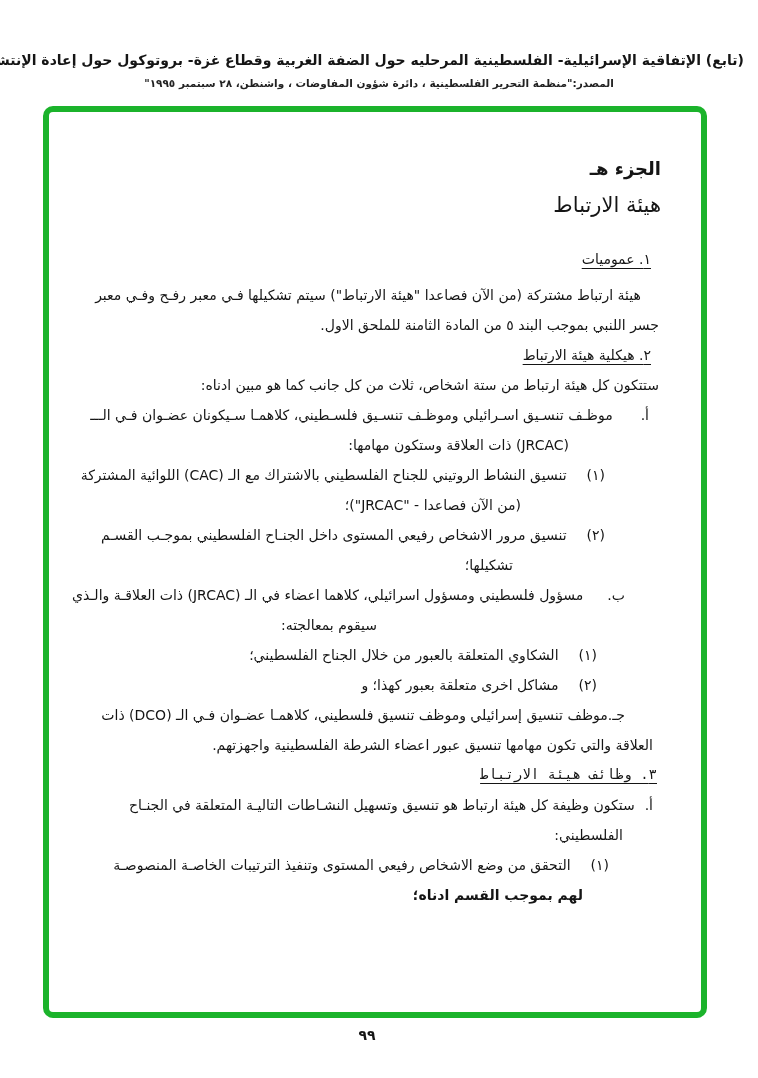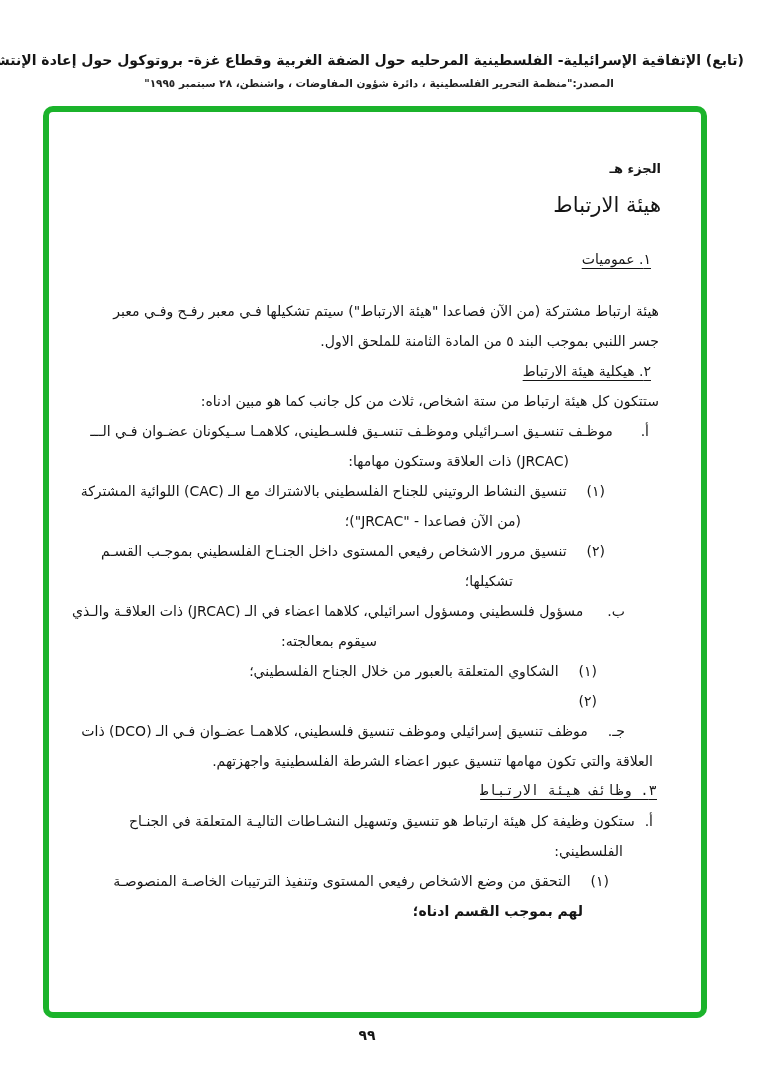--- a/index.html
+++ b/index.html
@@ -14,21 +14,21 @@
   .src{
     direction:rtl;text-align:center;font-weight:bold;font-size:10.5px;
     margin-top:7px;white-space:nowrap;color:#222;
   }
   .frame{
     box-sizing:border-box;direction:rtl;
     margin:17px 0 0 43px;width:664px;height:912px;
     border:6px solid #1bb32b;border-radius:10px;
     padding:42px 40px 0 28px;
   }
-  .pt{font-weight:bold;font-size:13px;line-height:30px;white-space:nowrap;}
+  .pt{font-weight:bold;font-size:18px;line-height:30px;white-space:nowrap;}
   .ps{font-size:21px;line-height:30px;margin-top:6px;white-space:nowrap;}
   .ln{font-size:14px;line-height:30px;display:flex;align-items:baseline;white-space:nowrap;}
   .ln .mk{flex:0 0 auto;}
   .ln .tx{flex:0 1 auto;}
   .ln.u .tx{text-decoration:underline;text-underline-offset:4px;}
   .pgnum{
     text-align:center;font-weight:bold;font-size:14px;margin-top:9px;
     transform:translateX(-12px);
   }
 </style>
@@ -39,21 +39,21 @@
 <div class="src">المصدر:"منظمة التحرير الفلسطينية ، دائرة شؤون المفاوضات ، واشنطن، ٢٨ سبتمبر ١٩٩٥"</div>
 
 <div class="frame" style="border-color: rgb(27, 179, 43);">
   <div class="pt">الجزء هـ</div>
   <div class="ps">هيئة الارتباط</div>
   <div>
       <div class="ln u" style="padding-right: 10px; margin-top: 24px;">
 
     <span class="tx">١. عموميات</span>
   </div>
-      <div class="ln" style="padding-right: 2px; margin-top: 22px;">
+      <div class="ln" style="padding-right: 2px; margin-top: 6px; justify-content: center;">
 
     <span class="tx">هيئة ارتباط مشتركة (من الآن فصاعدا "هيئة الارتباط") سيتم تشكيلها فـي معبر رفـح وفـي معبر</span>
   </div>
       <div class="ln" style="padding-right: 2px;">
 
     <span class="tx">جسر اللنبي بموجب البند ٥ من المادة الثامنة للملحق الاول.</span>
   </div>
       <div class="ln u" style="padding-right: 10px;">
 
     <span class="tx">٢. هيكلية هيئة الارتباط</span>
@@ -93,23 +93,24 @@
       <div class="ln" style="padding-right: 80px; justify-content: center;">
 
     <span class="tx">سيقوم بمعالجته:</span>
   </div>
       <div class="ln" style="padding-right: 64px;">
     <span class="mk" style="margin-left: 20px;">(١)</span>
     <span class="tx">الشكاوي المتعلقة بالعبور من خلال الجناح الفلسطيني؛</span>
   </div>
       <div class="ln" style="padding-right: 64px;">
     <span class="mk" style="margin-left: 20px;">(٢)</span>
+    <span class="tx">مشاكل اخرى متعلقة بعبور كهذا؛ و</span>
   </div>
       <div class="ln" style="padding-right: 36px;">
-    <span class="mk" style="margin-left: 20px;">جـ.</span>
+    <span class="mk" style="">جـ.</span>
     <span class="tx">موظف تنسيق إسرائيلي وموظف تنسيق فلسطيني، كلاهمـا عضـوان فـي الـ (DCO) ذات</span>
   </div>
       <div class="ln" style="padding-right: 8px;">
 
     <span class="tx">العلاقة والتي تكون مهامها تنسيق عبور اعضاء الشرطة الفلسطينية واجهزتهم.</span>
   </div>
       <div class="ln u" style="padding-right: 4px; font-family: Liberation Mono, monospace;">
 
     <span class="tx">٣. وظائف هيئة الارتباط</span>
   </div>

